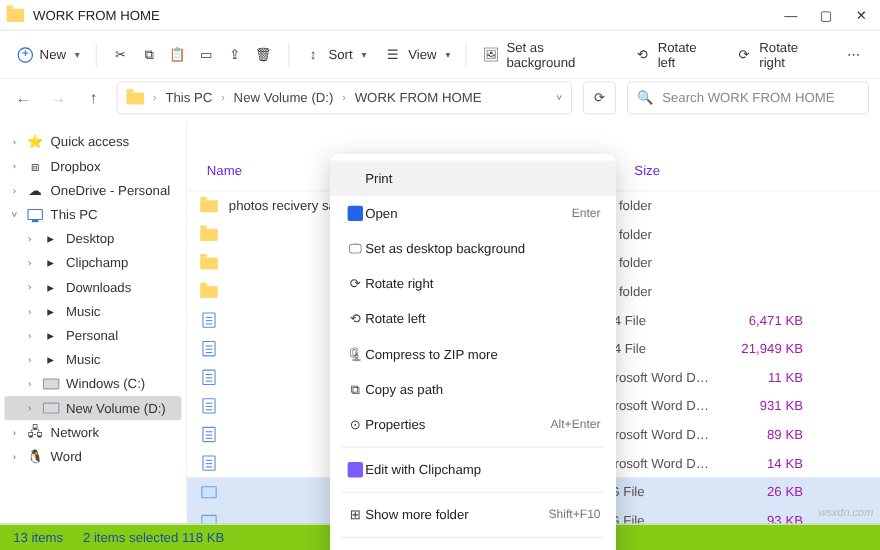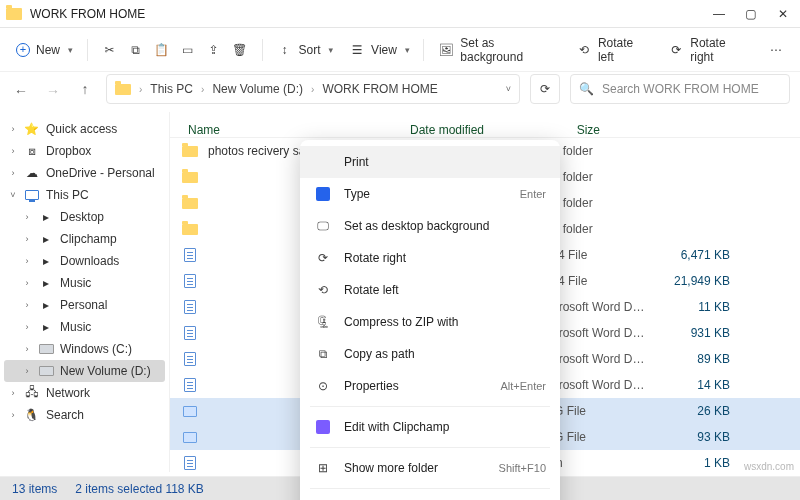--- a/index.html
+++ b/index.html
@@ -36,62 +36,62 @@
   
   .main{display:flex;height:360px;}
   .sidebar{width:170px;border-right:1px solid #f0f0f0;padding:6px 4px;overflow:hidden;}
   .side-item{display:flex;align-items:center;gap:6px;height:22px;padding:0 4px;border-radius:3px;font-size:12px;color:#333;white-space:nowrap;}
   .side-item .tw{width:10px;font-size:9px;color:#666;text-align:center;}
   .side-item .ic{width:16px;height:16px;display:inline-flex;align-items:center;justify-content:center;}
   .side-item.selected{background:#d8d8d8;}
   .indent1{padding-left:18px;}
 
   .filepane{flex:1;position:relative;}
-  .colhead{display:flex;height:26px;align-items:flex-end;border-bottom:1px solid #f0f0f0;color:#14532d;font-size:12px;}
+  .colhead{display:flex;height:26px;align-items:flex-start;border-bottom:1px solid #f0f0f0;color:#6d28d9;font-size:12px;margin-top:36px;}
   .col-name{flex:0 0 240px;padding-left:18px;}
   .col-date{flex:0 0 130px;}
   .col-type{flex:0 0 130px;}
   .col-size{flex:0 0 80px;text-align:right;padding-right:20px;}
 
   .rows{}
   .row{display:flex;height:26px;align-items:center;font-size:12px;color:#333;}
   .row.selected{background:#d8e6f7;}
   .row .ic{width:16px;height:16px;margin-left:12px;margin-right:10px;display:inline-flex;align-items:center;justify-content:center;}
   .row .nm{flex:0 0 202px;white-space:nowrap;overflow:hidden;}
   .row .dt{flex:0 0 130px;color:#555;}
   .row .tp{flex:0 0 130px;color:#555;}
-  .row .sz{flex:0 0 80px;text-align:right;color:#0c4a6e;padding-right:20px;}
+  .row .sz{flex:0 0 80px;text-align:right;color:#a21caf;padding-right:20px;}
 
   
   .ctxmenu{position:absolute;left:300px;top:140px;width:260px;background:#fff;border-radius:8px;box-shadow:0 6px 24px rgba(0,0,0,0.22);padding:6px 0;z-index:50;}
-  .ctx-item{display:flex;align-items:center;height:32px;padding:0 14px;gap:12px;color:#222;font-size:13px;}
+  .ctx-item{display:flex;align-items:center;height:32px;padding:0 14px;color:#222;font-size:13px;}
   .ctx-item.hover{background:#f2f2f2;}
   .ctx-item .ic{width:18px;height:18px;display:inline-flex;align-items:center;justify-content:center;color:#444;}
   .ctx-item .lbl{flex:1;}
   .ctx-item .sc{color:#777;font-size:11px;}
   .ctx-sep{height:1px;background:#eee;margin:4px 10px;}
   .ctx-icons{display:flex;justify-content:space-around;padding:6px 10px 2px 10px;color:#444;}
   .ctx-icons .ic{width:22px;height:22px;display:inline-flex;align-items:center;justify-content:center;}
 
   
-  .status{position:absolute;bottom:0;left:0;right:0;height:24px;border-top:1px solid #eee;display:flex;align-items:center;padding:0 12px;gap:18px;color:#1a4f9c;font-size:12px;background:#e5e5e5;}
+  .status{position:absolute;bottom:0;left:0;right:0;height:24px;border-top:1px solid #eee;display:flex;align-items:center;padding:0 12px;gap:18px;color:#1a4f9c;font-size:12px;background:#84cc16;}
 
   
   .ic-folder{width:16px;height:11px;background:#ffd76a;border-radius:1px;position:relative;}
   .ic-folder::before{content:"";position:absolute;left:0;top:-3px;width:6px;height:3px;background:#ffd76a;border-radius:1px 1px 0 0;}
   .ic-doc{width:12px;height:14px;background:#fff;border:1px solid #5a8ed6;border-radius:1px;position:relative;}
   .ic-doc::after{content:"";position:absolute;left:2px;right:2px;top:3px;height:1px;background:#5a8ed6;box-shadow:0 3px 0 #5a8ed6,0 6px 0 #5a8ed6;}
   .ic-img{width:14px;height:11px;background:#cfe3ff;border:1px solid #6aa0e4;border-radius:1px;}
   .ic-drive{width:15px;height:10px;background:#d7dbe0;border:1px solid #999;border-radius:1px;}
   .ic-pc{width:14px;height:10px;border:1.3px solid #3a7bd5;border-radius:1px;position:relative;}
   .ic-pc::after{content:"";position:absolute;left:3px;right:3px;bottom:-3px;height:2px;background:#3a7bd5;}
   .blue-square{width:14px;height:14px;background:#2563eb;border-radius:2px;}
   .purple-square{width:14px;height:14px;background:#7b5cff;border-radius:2px;}
 
-  .watermark{position:absolute;right:6px;bottom:28px;font-size:10px;color:#b8b8b8;}
+  .watermark{position:absolute;right:6px;bottom:28px;font-size:10px;color:#b8b8b8;font-style:italic;}
 </style>
 </head>
 <body>
 
 <div class="titlebar">
   <span class="folder-ic"></span>
   <span class="title">WORK FROM HOME</span>
   <span class="spacer"></span>
   <div class="winbtns">
     <span class="winbtn">—</span>
@@ -235,21 +235,21 @@
         <span>New Volume (D:)</span>
       </div>
       <div class="side-item">
         <span class="tw">›</span>
         <span class="ic">🖧</span>
         <span>Network</span>
       </div>
       <div class="side-item">
         <span class="tw">›</span>
         <span class="ic">🐧</span>
-        <span>Search</span>
+        <span>Word</span>
       </div>
     </div>
 
   <div class="filepane">
     <div class="colhead">
       <div class="col-name">Name</div>
       <div class="col-date">Date modified</div>
       <div class="col-size">Size</div>
     </div>
     <div class="rows" id="rows">
@@ -376,38 +376,38 @@
 
 <div class="ctxmenu" id="ctx">
     <div class="ctx-item hover">
       <span class="ic"></span>
       <span class="lbl">Print</span>
     </div>
     <div class="ctx-item">
       <span class="ic">
         <span class="blue-square"></span>
       </span>
-      <span class="lbl">Type</span>
+      <span class="lbl">Open</span>
       <span class="sc">Enter</span>
     </div>
     <div class="ctx-item">
       <span class="ic">🖵</span>
       <span class="lbl">Set as desktop background</span>
     </div>
     <div class="ctx-item">
       <span class="ic">⟳</span>
       <span class="lbl">Rotate right</span>
     </div>
     <div class="ctx-item">
       <span class="ic">⟲</span>
       <span class="lbl">Rotate left</span>
     </div>
     <div class="ctx-item">
       <span class="ic">🗜</span>
-      <span class="lbl">Compress to ZIP with</span>
+      <span class="lbl">Compress to ZIP more</span>
     </div>
     <div class="ctx-item">
       <span class="ic">⧉</span>
       <span class="lbl">Copy as path</span>
     </div>
     <div class="ctx-item">
       <span class="ic">⊙</span>
       <span class="lbl">Properties</span>
       <span class="sc">Alt+Enter</span>
     </div>

